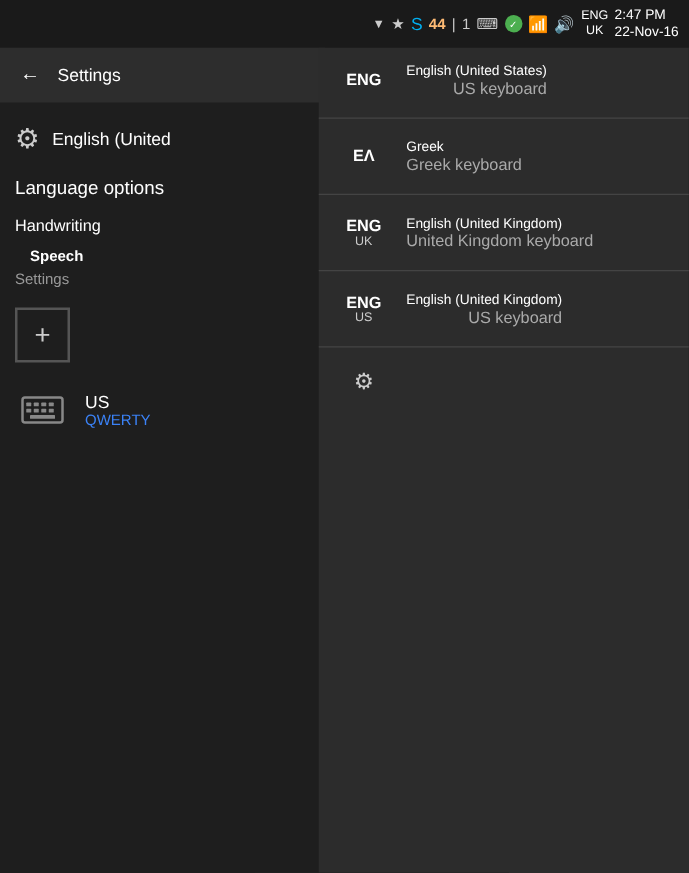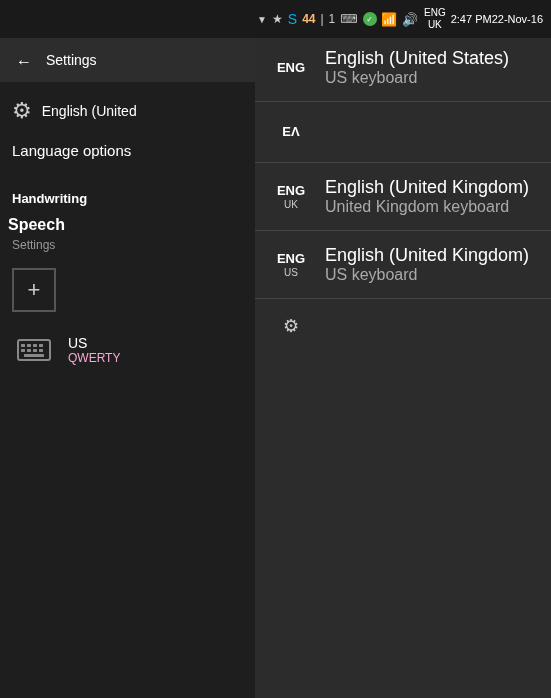--- a/index.html
+++ b/index.html
@@ -41,22 +41,22 @@
     }
     .taskbar-badge-green {
       width: 14px; height: 14px;
       background: #4CAF50;
       border-radius: 50%;
       display: inline-flex; align-items: center; justify-content: center;
       color: white; font-size: 8px;
     }
     .taskbar-time-block {
       display: flex;
-      flex-direction: row;
-      align-items: center;
+      flex-direction: column;
+      align-items: flex-start;
       font-size: 11px;
       color: #fff;
       line-height: 1.3;
     }
     .taskbar-lang {
       display: flex;
       flex-direction: column;
       align-items: center;
       font-size: 10px;
       color: #fff;
@@ -129,36 +129,35 @@
     
     .section-title {
       font-size: 15px;
       font-weight: 500;
       color: #fff;
       padding: 10px 12px 6px 12px;
     }
 
     .subsection-label {
       font-size: 13px;
-      font-weight: 700;
+      font-weight: 400;
       color: #fff;
       padding: 8px 12px 2px 12px;
-      margin-top: 18px;
     }
     .subsection-text {
       font-size: 12px;
       color: #999;
       padding: 2px 12px 8px 12px;
     }
 
     .speech-label {
-      font-size: 16px;
+      font-size: 12px;
       font-weight: 600;
       color: #fff;
-      padding: 8px 12px 2px 8px;
+      padding: 8px 12px 2px 24px;
     }
     .speech-link {
       font-size: 12px;
       color: #999;
       padding: 2px 12px 8px 12px;
       cursor: pointer;
     }
 
     
     .keyboards-title {
@@ -204,21 +203,21 @@
     }
     .keyboard-text {
       display: flex; flex-direction: column;
     }
     .keyboard-name {
       font-size: 14px;
       color: #fff;
     }
     .keyboard-type {
       font-size: 12px;
-      color: #f9a8d4;
+      color: #3b82f6;
     }
 
     
     .dropdown-overlay {
       position: absolute;
       top: 38px;
       left: 255px;
       width: 296px;
       bottom: 0;
       background: #2c2c2c;
@@ -249,26 +248,27 @@
     }
     .lang-code-sub {
       font-size: 10px;
       color: #ccc;
     }
     .dropdown-item-text {
       display: flex;
       flex-direction: column;
     }
     .dropdown-item-name {
-      font-size: 18px;
+      font-size: 11px;
       color: #fff;
     }
     .dropdown-item-desc {
-      font-size: 16px;
+      font-size: 13px;
       color: #aaa;
+      text-align: right;
     }
     .dropdown-divider {
       height: 1px;
       background: #444;
       margin: 4px 0;
     }
 
     .dropdown-lang-pref {
       display: flex;
       align-items: center;
@@ -377,20 +377,24 @@
       <span class="dropdown-item-desc">US keyboard</span>
     </div>
   </div>
 
   <div class="dropdown-divider"></div>
 
   <div class="dropdown-item">
     <div class="dropdown-item-lang-code">
       <span class="lang-code-main">ΕΛ</span>
     </div>
+    <div class="dropdown-item-text">
+      <span class="dropdown-item-name">Greek</span>
+      <span class="dropdown-item-desc">Greek keyboard</span>
+    </div>
   </div>
 
   <div class="dropdown-divider"></div>
 
   <div class="dropdown-item">
     <div class="dropdown-item-lang-code">
       <span class="lang-code-main">ENG</span>
       <span class="lang-code-sub">UK</span>
     </div>
     <div class="dropdown-item-text">

